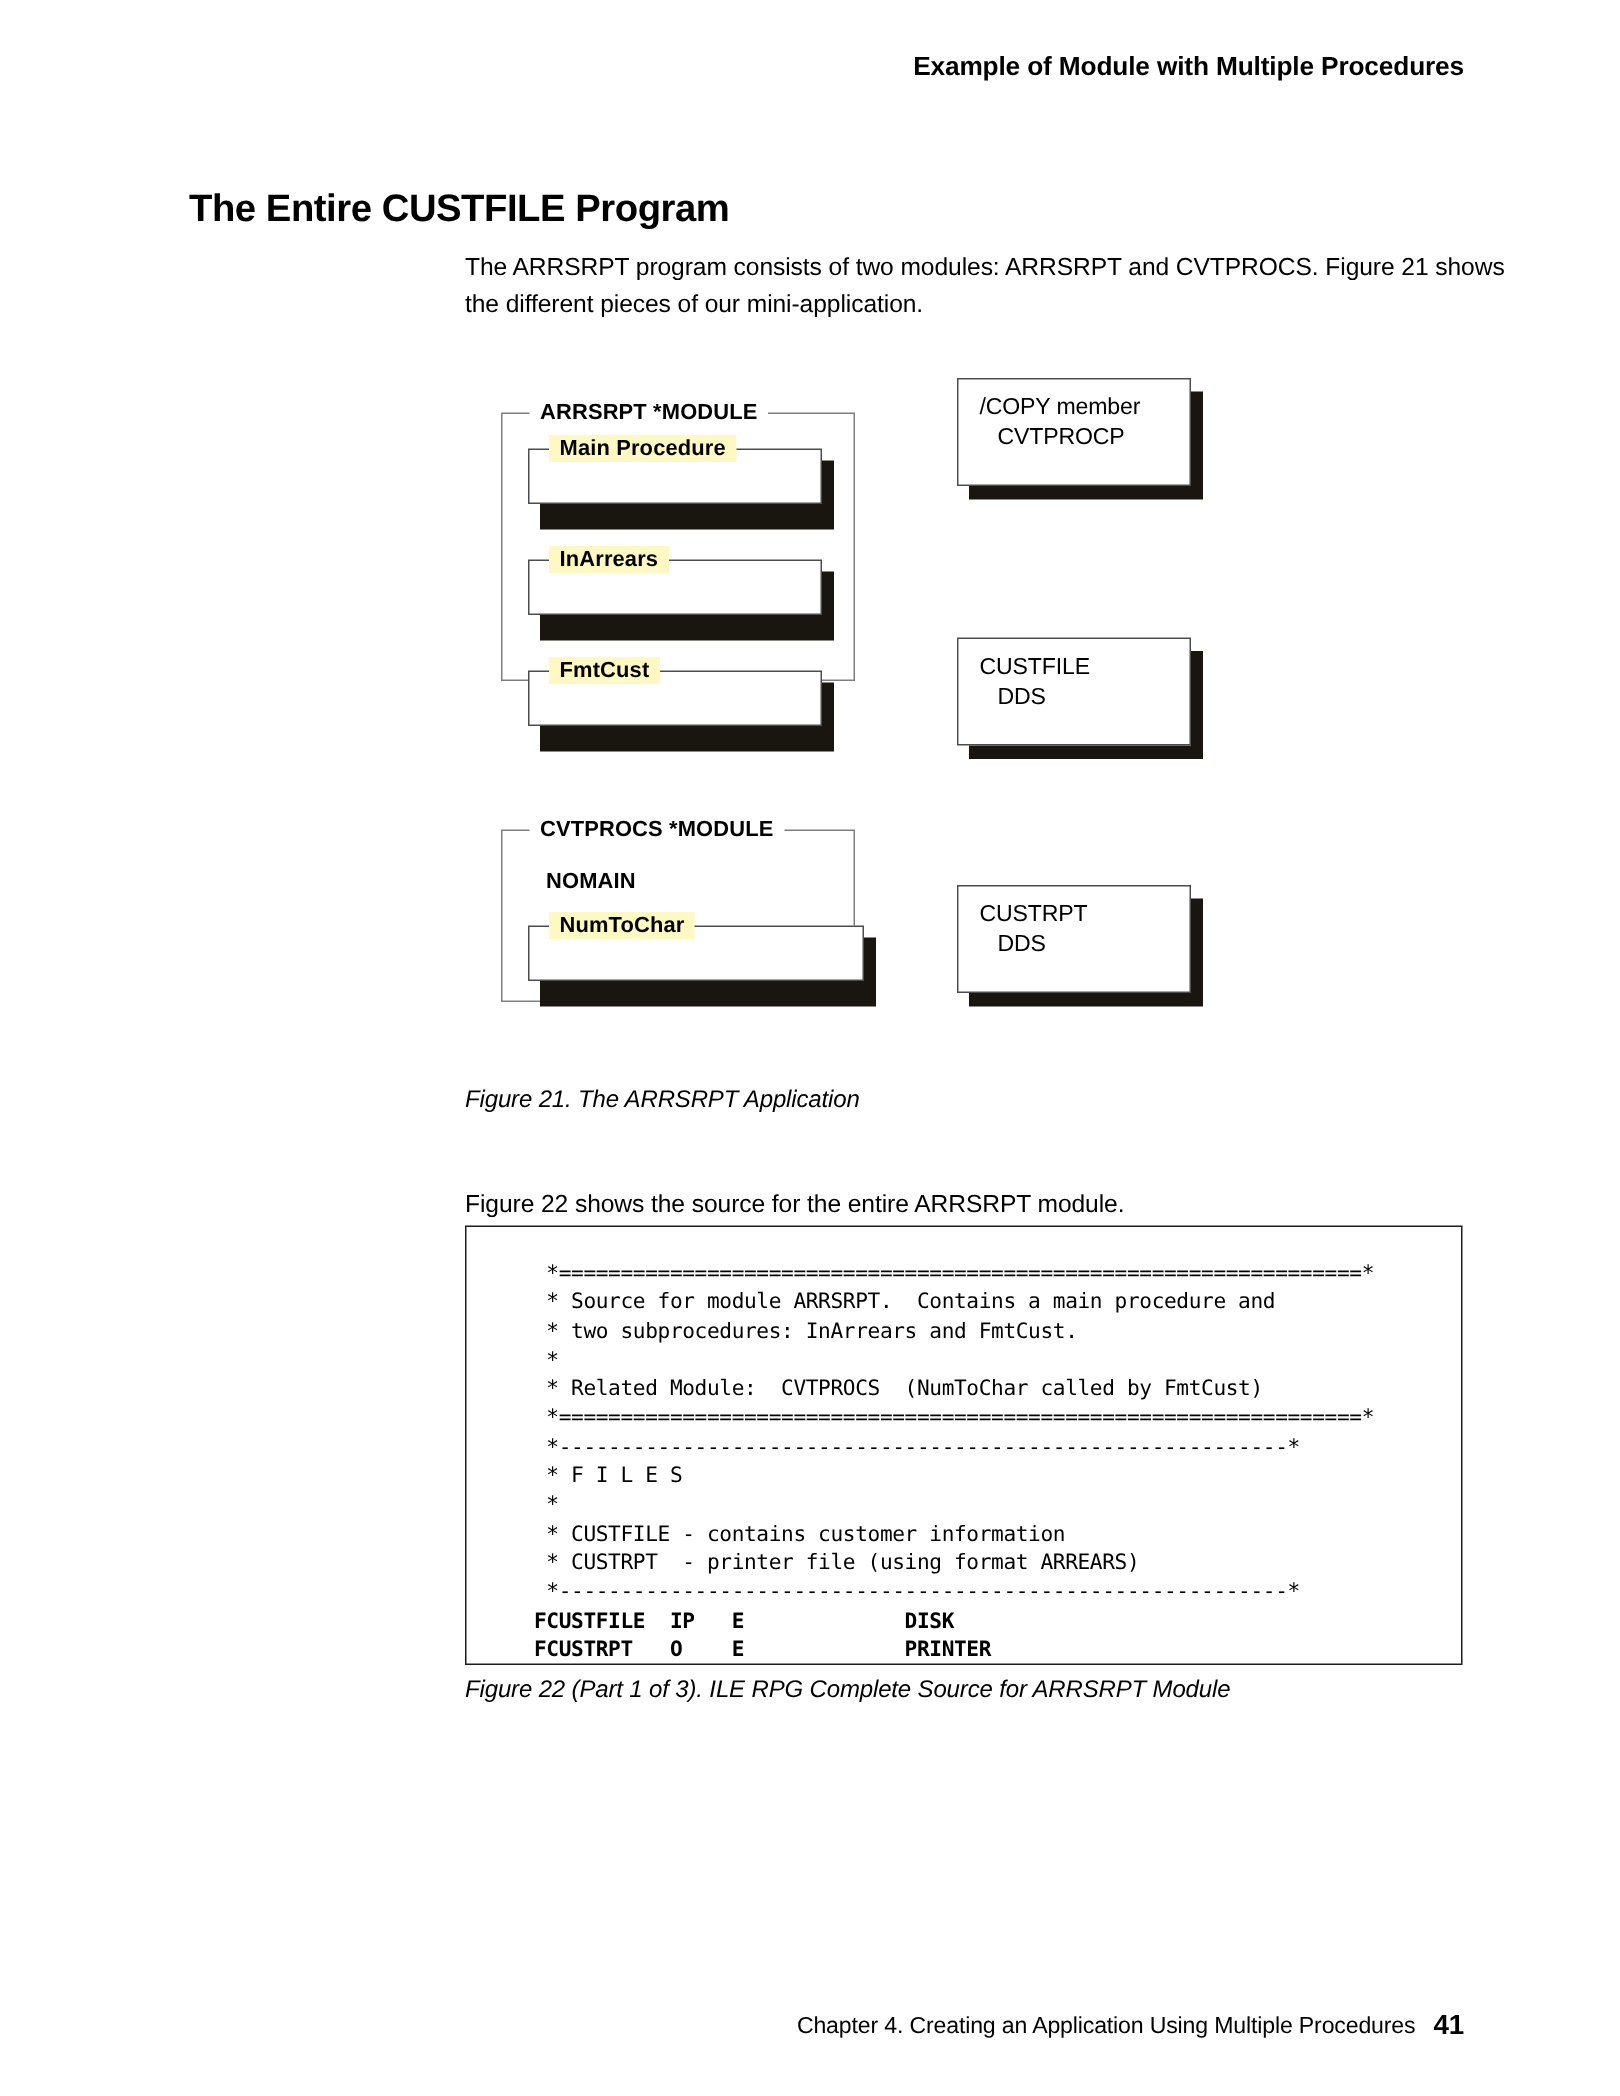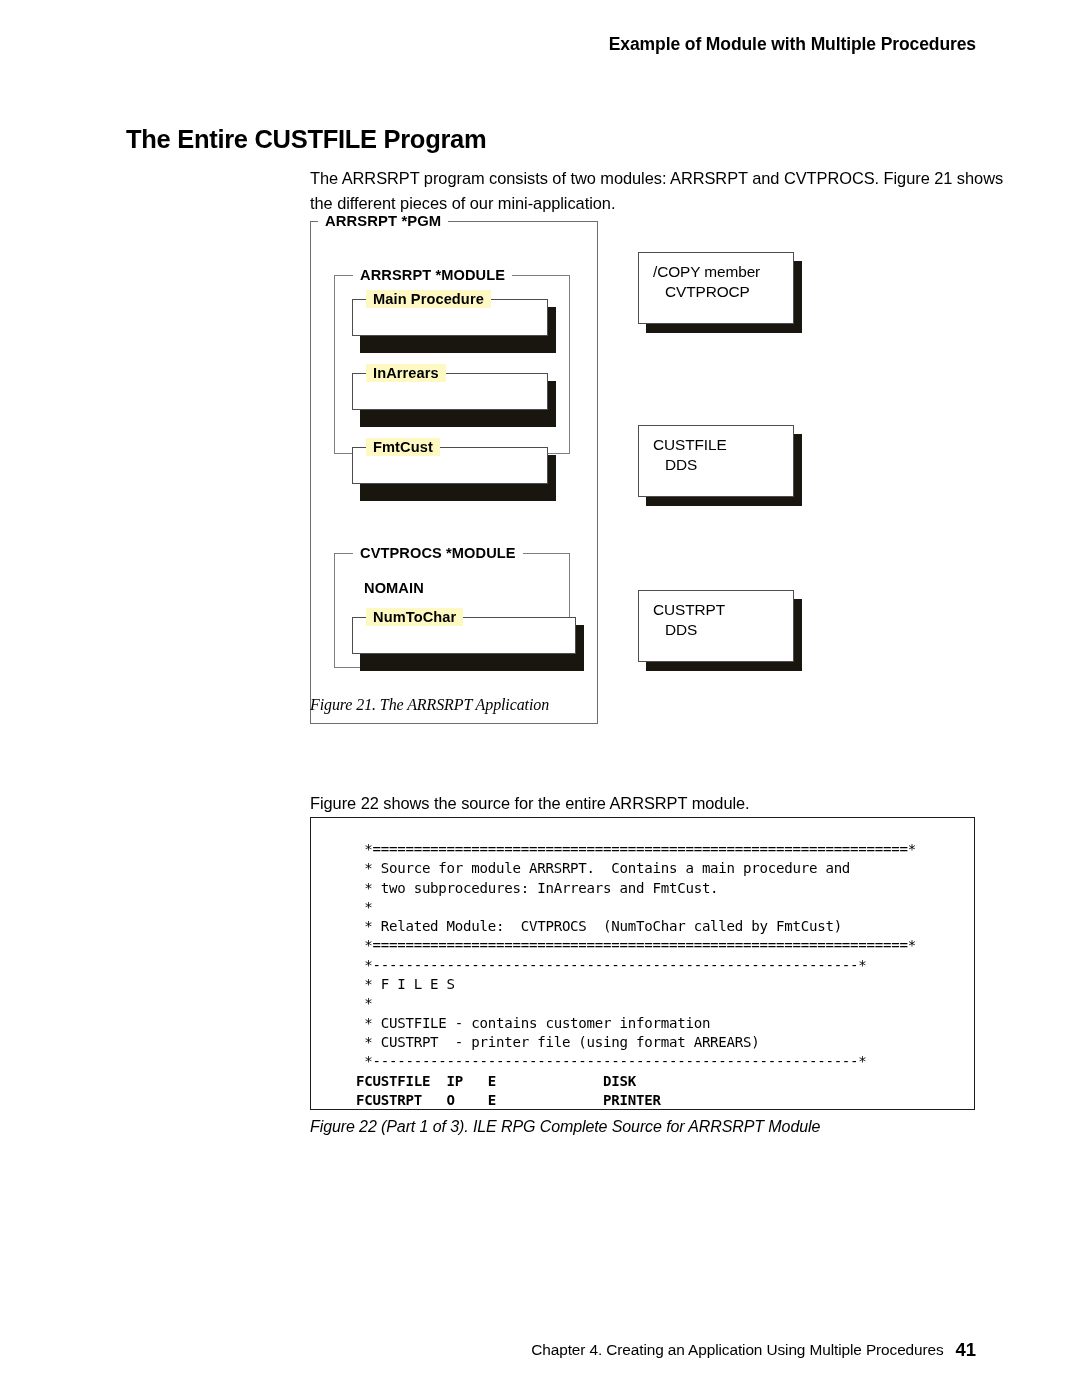--- a/index.html
+++ b/index.html
@@ -180,21 +180,21 @@
   #card-custrpt  { left: 328px; top: 378px; }
 
   
   .figure-caption {
     position: absolute;
     left: 310px;
     font-size: 16px;
     font-style: italic;
     letter-spacing: -0.1px;
   }
-  #caption-21 { top: 696px; font-family: Liberation Serif, serif; }
+  #caption-21 { top: 725px; }
   #caption-22 { top: 1118px; }
 
   
   #figure-22 {
     position: absolute;
     left: 310px;
     top: 817px;
     width: 665px;
     height: 293px;
     border: 1.5px solid #1d1d1d;
@@ -236,24 +236,20 @@
 <body>
 
 <div class="running-header">Example of Module with Multiple Procedures</div>
 
 <h1 class="headline">The Entire CUSTFILE Program</h1>
 
 <p class="body-para" id="intro-para">The ARRSRPT program consists of two modules: ARRSRPT and CVTPROCS. Figure 21 shows the different pieces of our mini-application.</p>
 
 <div id="figure-21">
 
-  <div class="group" id="pgm-frame">
-    <div class="group-border"></div>
-    <div class="group-label">ARRSRPT *PGM</div>
-  </div>
 
   <div class="group module-frame" id="arrsrpt-module">
     <div class="group-border"></div>
     <div class="group-label">ARRSRPT *MODULE</div>
   </div>
 
   <div class="proc" id="proc-main">
     <div class="proc-shadow"></div>
     <div class="proc-body"></div>
     <div class="proc-label">Main Procedure</div>

